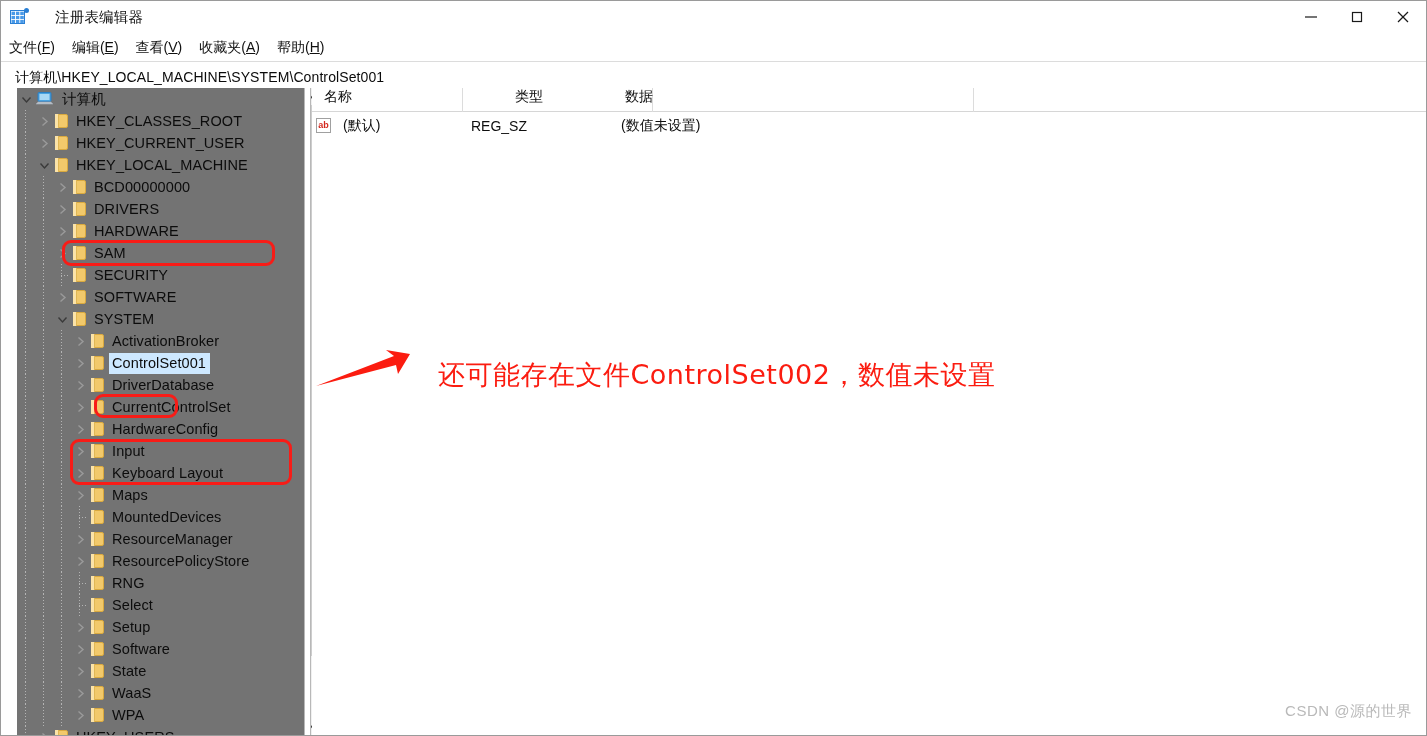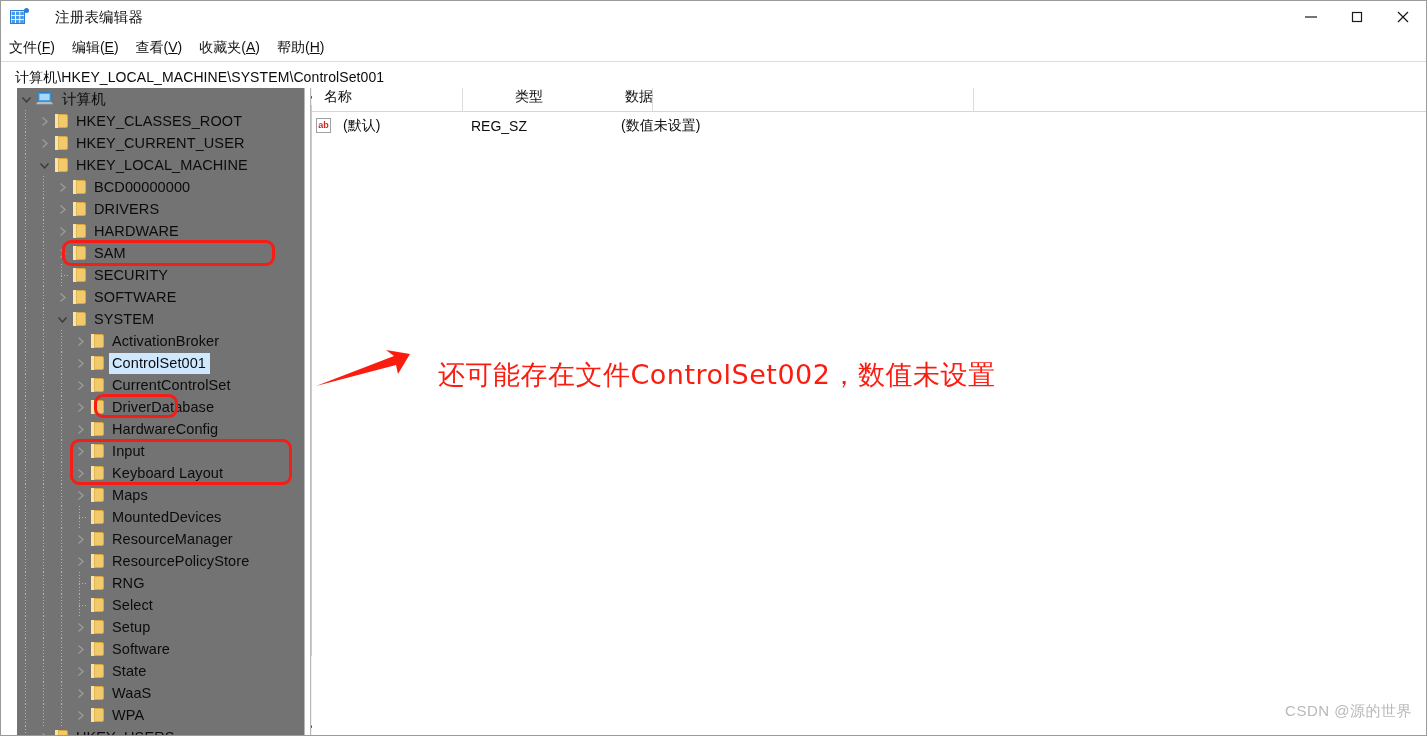--- a/index.html
+++ b/index.html
@@ -516,36 +516,36 @@
             <span class="tline v"></span>
             <span class="twisty">
               <svg width="11" height="11" viewBox="0 0 11 11">
                 <polyline points="3.5,1.5 8,5.5 3.5,9.5" fill="none" stroke="#9a9a9a" stroke-width="1.4"></polyline>
               </svg>
             </span>
             <span class="folder">
               <span class="fb"></span>
               <span class="fl"></span>
             </span>
+            <span class="label">DriverDatabase</span>
+          </div>
+          <div class="tree-row">
+            <span class="tline v"></span>
+            <span class="tline v"></span>
+            <span class="tline v"></span>
+            <span class="twisty">
+              <svg width="11" height="11" viewBox="0 0 11 11">
+                <polyline points="3.5,1.5 8,5.5 3.5,9.5" fill="none" stroke="#9a9a9a" stroke-width="1.4"></polyline>
+              </svg>
+            </span>
+            <span class="folder">
+              <span class="fb"></span>
+              <span class="fl"></span>
+            </span>
             <span class="label">CurrentControlSet</span>
-          </div>
-          <div class="tree-row">
-            <span class="tline v"></span>
-            <span class="tline v"></span>
-            <span class="tline v"></span>
-            <span class="twisty">
-              <svg width="11" height="11" viewBox="0 0 11 11">
-                <polyline points="3.5,1.5 8,5.5 3.5,9.5" fill="none" stroke="#9a9a9a" stroke-width="1.4"></polyline>
-              </svg>
-            </span>
-            <span class="folder">
-              <span class="fb"></span>
-              <span class="fl"></span>
-            </span>
-            <span class="label">DriverDatabase</span>
           </div>
           <div class="tree-row">
             <span class="tline v"></span>
             <span class="tline v"></span>
             <span class="tline v"></span>
             <span class="twisty">
               <svg width="11" height="11" viewBox="0 0 11 11">
                 <polyline points="3.5,1.5 8,5.5 3.5,9.5" fill="none" stroke="#9a9a9a" stroke-width="1.4"></polyline>
               </svg>
             </span>

